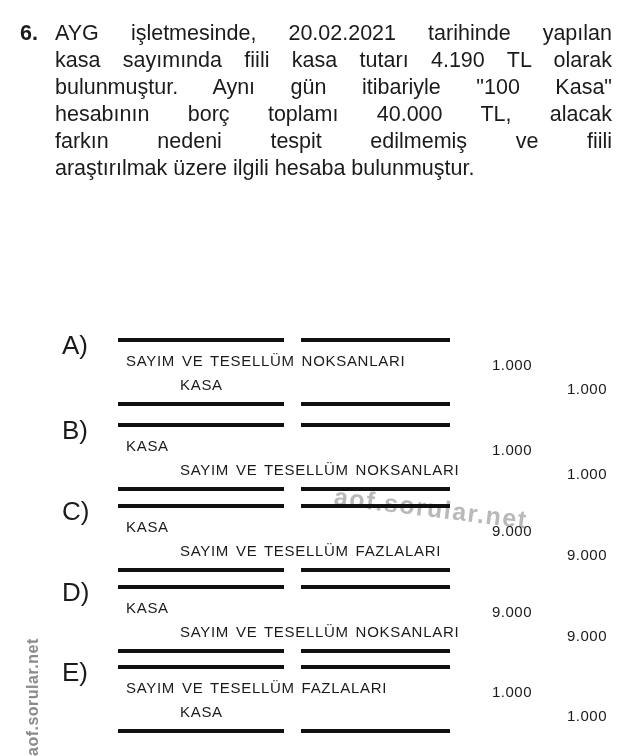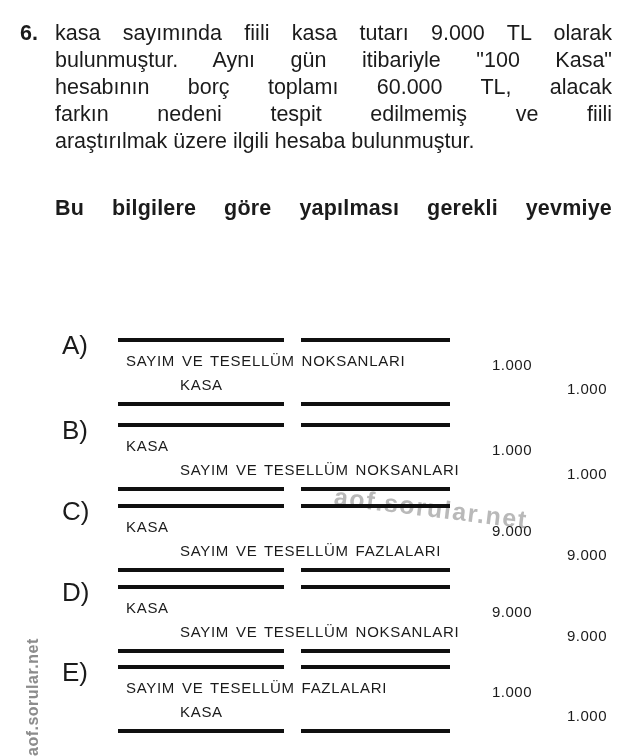--- a/index.html
+++ b/index.html
@@ -85,27 +85,27 @@
 <body>
 
 <div class="page">
 
   <div class="wm-center">aof.sorular.net</div>
   <div class="wm-left">aof.sorular.net</div>
 
   <div class="qnum">6.</div>
 
   <div class="qbody">
-    <div class="qline">kasa sayımında fiili kasa tutarı 9.000 TL olarak</div>
+    <div class="qline">AYG işletmesinde, 20.02.2021 tarihinde yapılan</div>
+    <div class="qline">kasa sayımında fiili kasa tutarı 4.190 TL olarak</div>
     <div class="qline">bulunmuştur. Aynı gün itibariyle "100 Kasa"</div>
-    <div class="qline">hesabının borç toplamı 60.000 TL, alacak</div>
+    <div class="qline">hesabının borç toplamı 40.000 TL, alacak</div>
     <div class="qline">farkın nedeni tespit edilmemiş ve fiili</div>
     <div class="qline last">araştırılmak üzere ilgili hesaba bulunmuştur.</div>
     <div class="qbold">
-      <div class="qline">Bu bilgilere göre yapılması gerekli yevmiye</div>
     </div>
   </div>
 
   <div class="option opt-a">
     <div class="opt-label">A)</div>
     <div class="entry">
       <div class="rule top">
           <span class="s1"></span>
           <span class="gap"></span>
           <span class="s2"></span>

